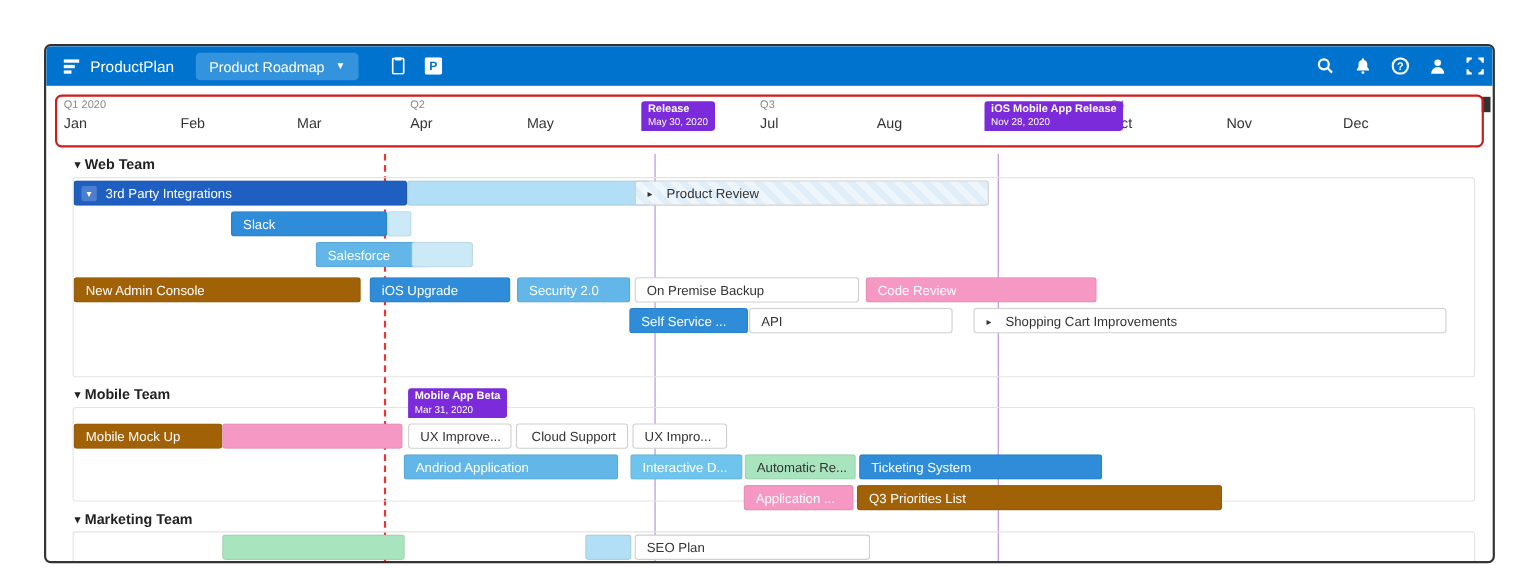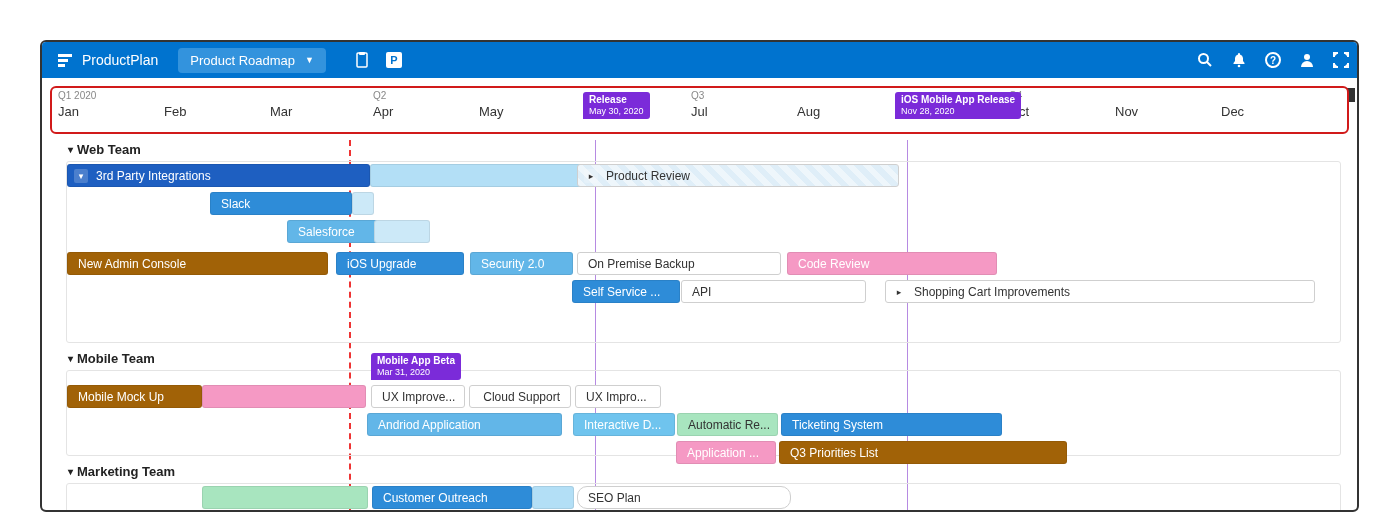--- a/index.html
+++ b/index.html
@@ -248,38 +248,35 @@
           </div>
           <div class="bar c-palegreen" style="left: 610px; top: 42px; width: 101px;">
             <span>Automatic Re...</span>
           </div>
           <div class="bar c-blue" style="left: 714px; top: 42px; width: 221px;">
             <span>Ticketing System</span>
           </div>
           <div class="bar c-lightpink" style="left: 609px; top: 70px; width: 100px;">
             <span>Application ...</span>
           </div>
-          <div class="bar c-pink" style="left: 712px; top: 70px; width: 288px;">
+          <div class="bar c-pink" style="left: 712px; top: 70px; width: 332px;">
             <span>Q3 Priorities List</span>
           </div>
         </div>
         <div class="lane-header">
           <span class="chev">▾</span>
           <span>Marketing Team</span>
         </div>
         <div class="lane-body" style="height: 30px;">
           <div class="bar c-palegreen" style="left: 135px; top: 2px; width: 166px;">
             <span></span>
           </div>
-          <div class="bar c-blue" style="left: 305px; top: 2px; width: 160px;">
-            <span>Customer Outreach</span>
-          </div>
           <div class="bar c-paleblue" style="left: 465px; top: 2px; width: 42px;">
             <span></span>
           </div>
-          <div class="bar c-white" style="left: 510px; top: 2px; width: 214px; border-radius: 10px;">
+          <div class="bar c-white" style="left: 510px; top: 2px; width: 214px;">
             <span>SEO Plan</span>
           </div>
         </div>
       </div>
 
   </div>
 </div>
 
 </body></html>

